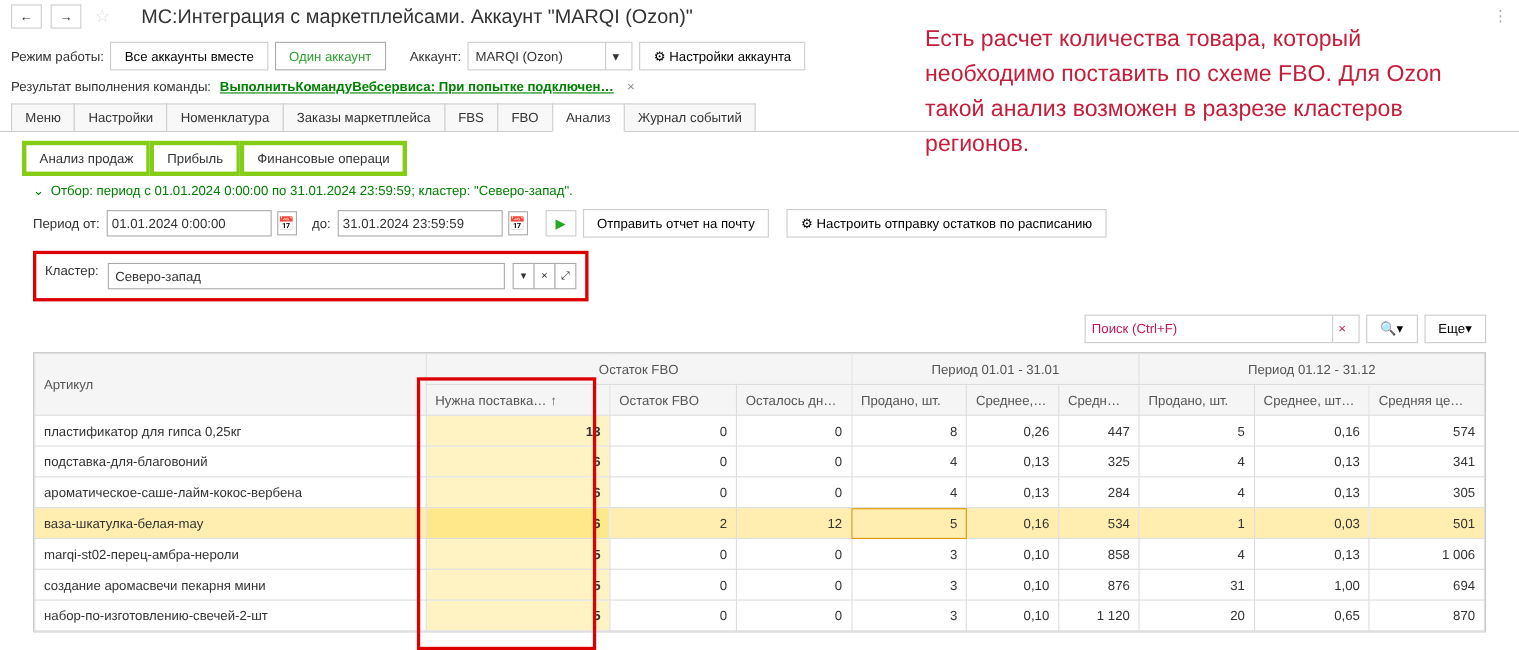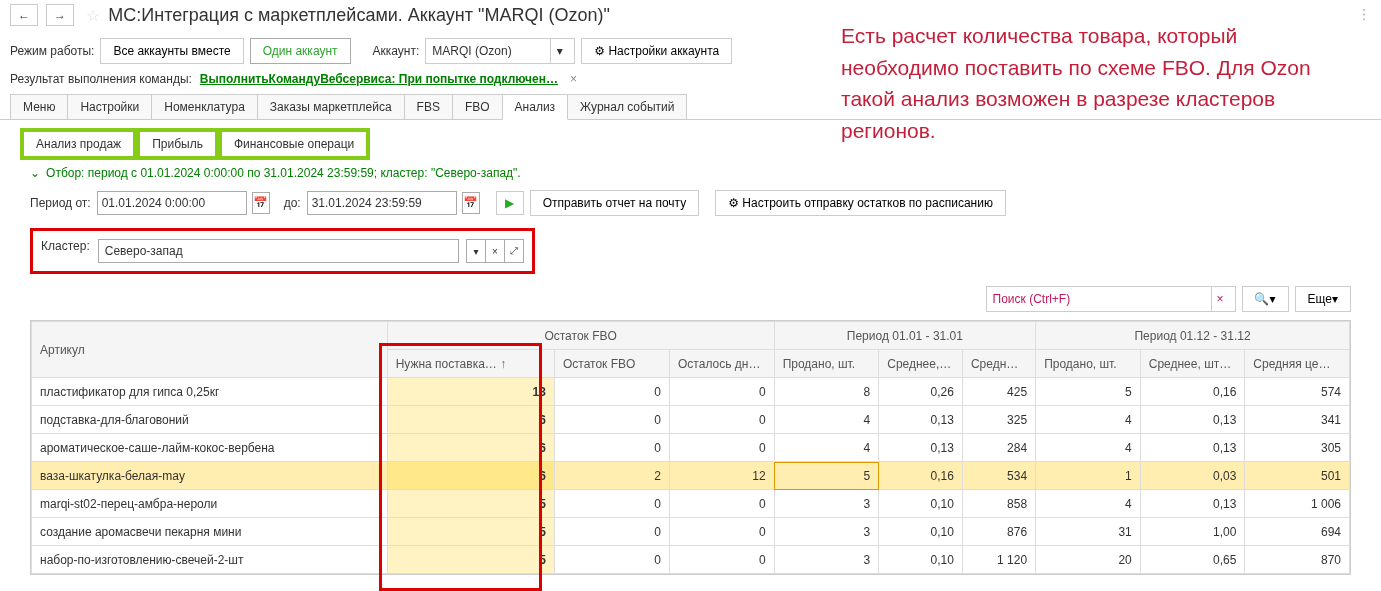--- a/index.html
+++ b/index.html
@@ -1,20 +1,20 @@
 <!DOCTYPE html>
 <html><head>
 <meta charset="utf-8">
 <style>
 * { box-sizing: border-box; margin: 0; padding: 0; }
 body { font-family: Arial, sans-serif; font-size: 12px; color: #333; background: #fff; width: 1381px; height: 591px; position: relative; overflow: hidden; }
 
 .top-bar { display: flex; align-items: center; padding: 4px 10px 8px; gap: 8px; }
 .nav-btn { width: 28px; height: 22px; border: 1px solid #ccc; background: #fff; display: flex; align-items: center; justify-content: center; cursor: pointer; }
-.title { font-size: 18px; font-weight: 400; color: #333; }
+.title { font-size: 18px; font-weight: 400; color: #333; margin-left: 20px; }
 .star { color: #ddd; font-size: 16px; margin-left: 4px; }
 
 .row { display: flex; align-items: center; padding: 4px 10px; gap: 6px; flex-wrap: wrap; }
 .label { color: #333; font-size: 12px; }
 .btn { border: 1px solid #ccc; background: #fff; padding: 4px 12px; font-size: 12px; cursor: pointer; height: 26px; display: flex; align-items: center; }
 .btn.active { color: #2da12d; border-color: #aaa; }
 .dropdown { border: 1px solid #ccc; height: 26px; display: flex; align-items: center; padding: 12px 6px; background: #fff; min-width: 150px; }
 .dropdown-arrow { width: 18px; border-left: 1px solid #ccc; height: 24px; display: flex; align-items: center; justify-content: center; margin-left: auto; }
 
 .result-row { padding: 4px 10px; display: flex; align-items: center; gap: 8px; }
@@ -198,21 +198,21 @@
   </tr>
 </thead>
 <tbody id="tbody">
         <tr>
           <td>пластификатор для гипса 0,25кг</td>
           <td class="num col-supply">13</td>
           <td class="num">0</td>
           <td class="num">0</td>
           <td class="num">8</td>
           <td class="num">0,26</td>
-          <td class="num">425</td>
+          <td class="num">447</td>
           <td class="num">5</td>
           <td class="num">0,16</td>
           <td class="num">574</td>
         </tr>
         <tr>
           <td>подставка-для-благовоний</td>
           <td class="num col-supply">6</td>
           <td class="num">0</td>
           <td class="num">0</td>
           <td class="num">4</td>

